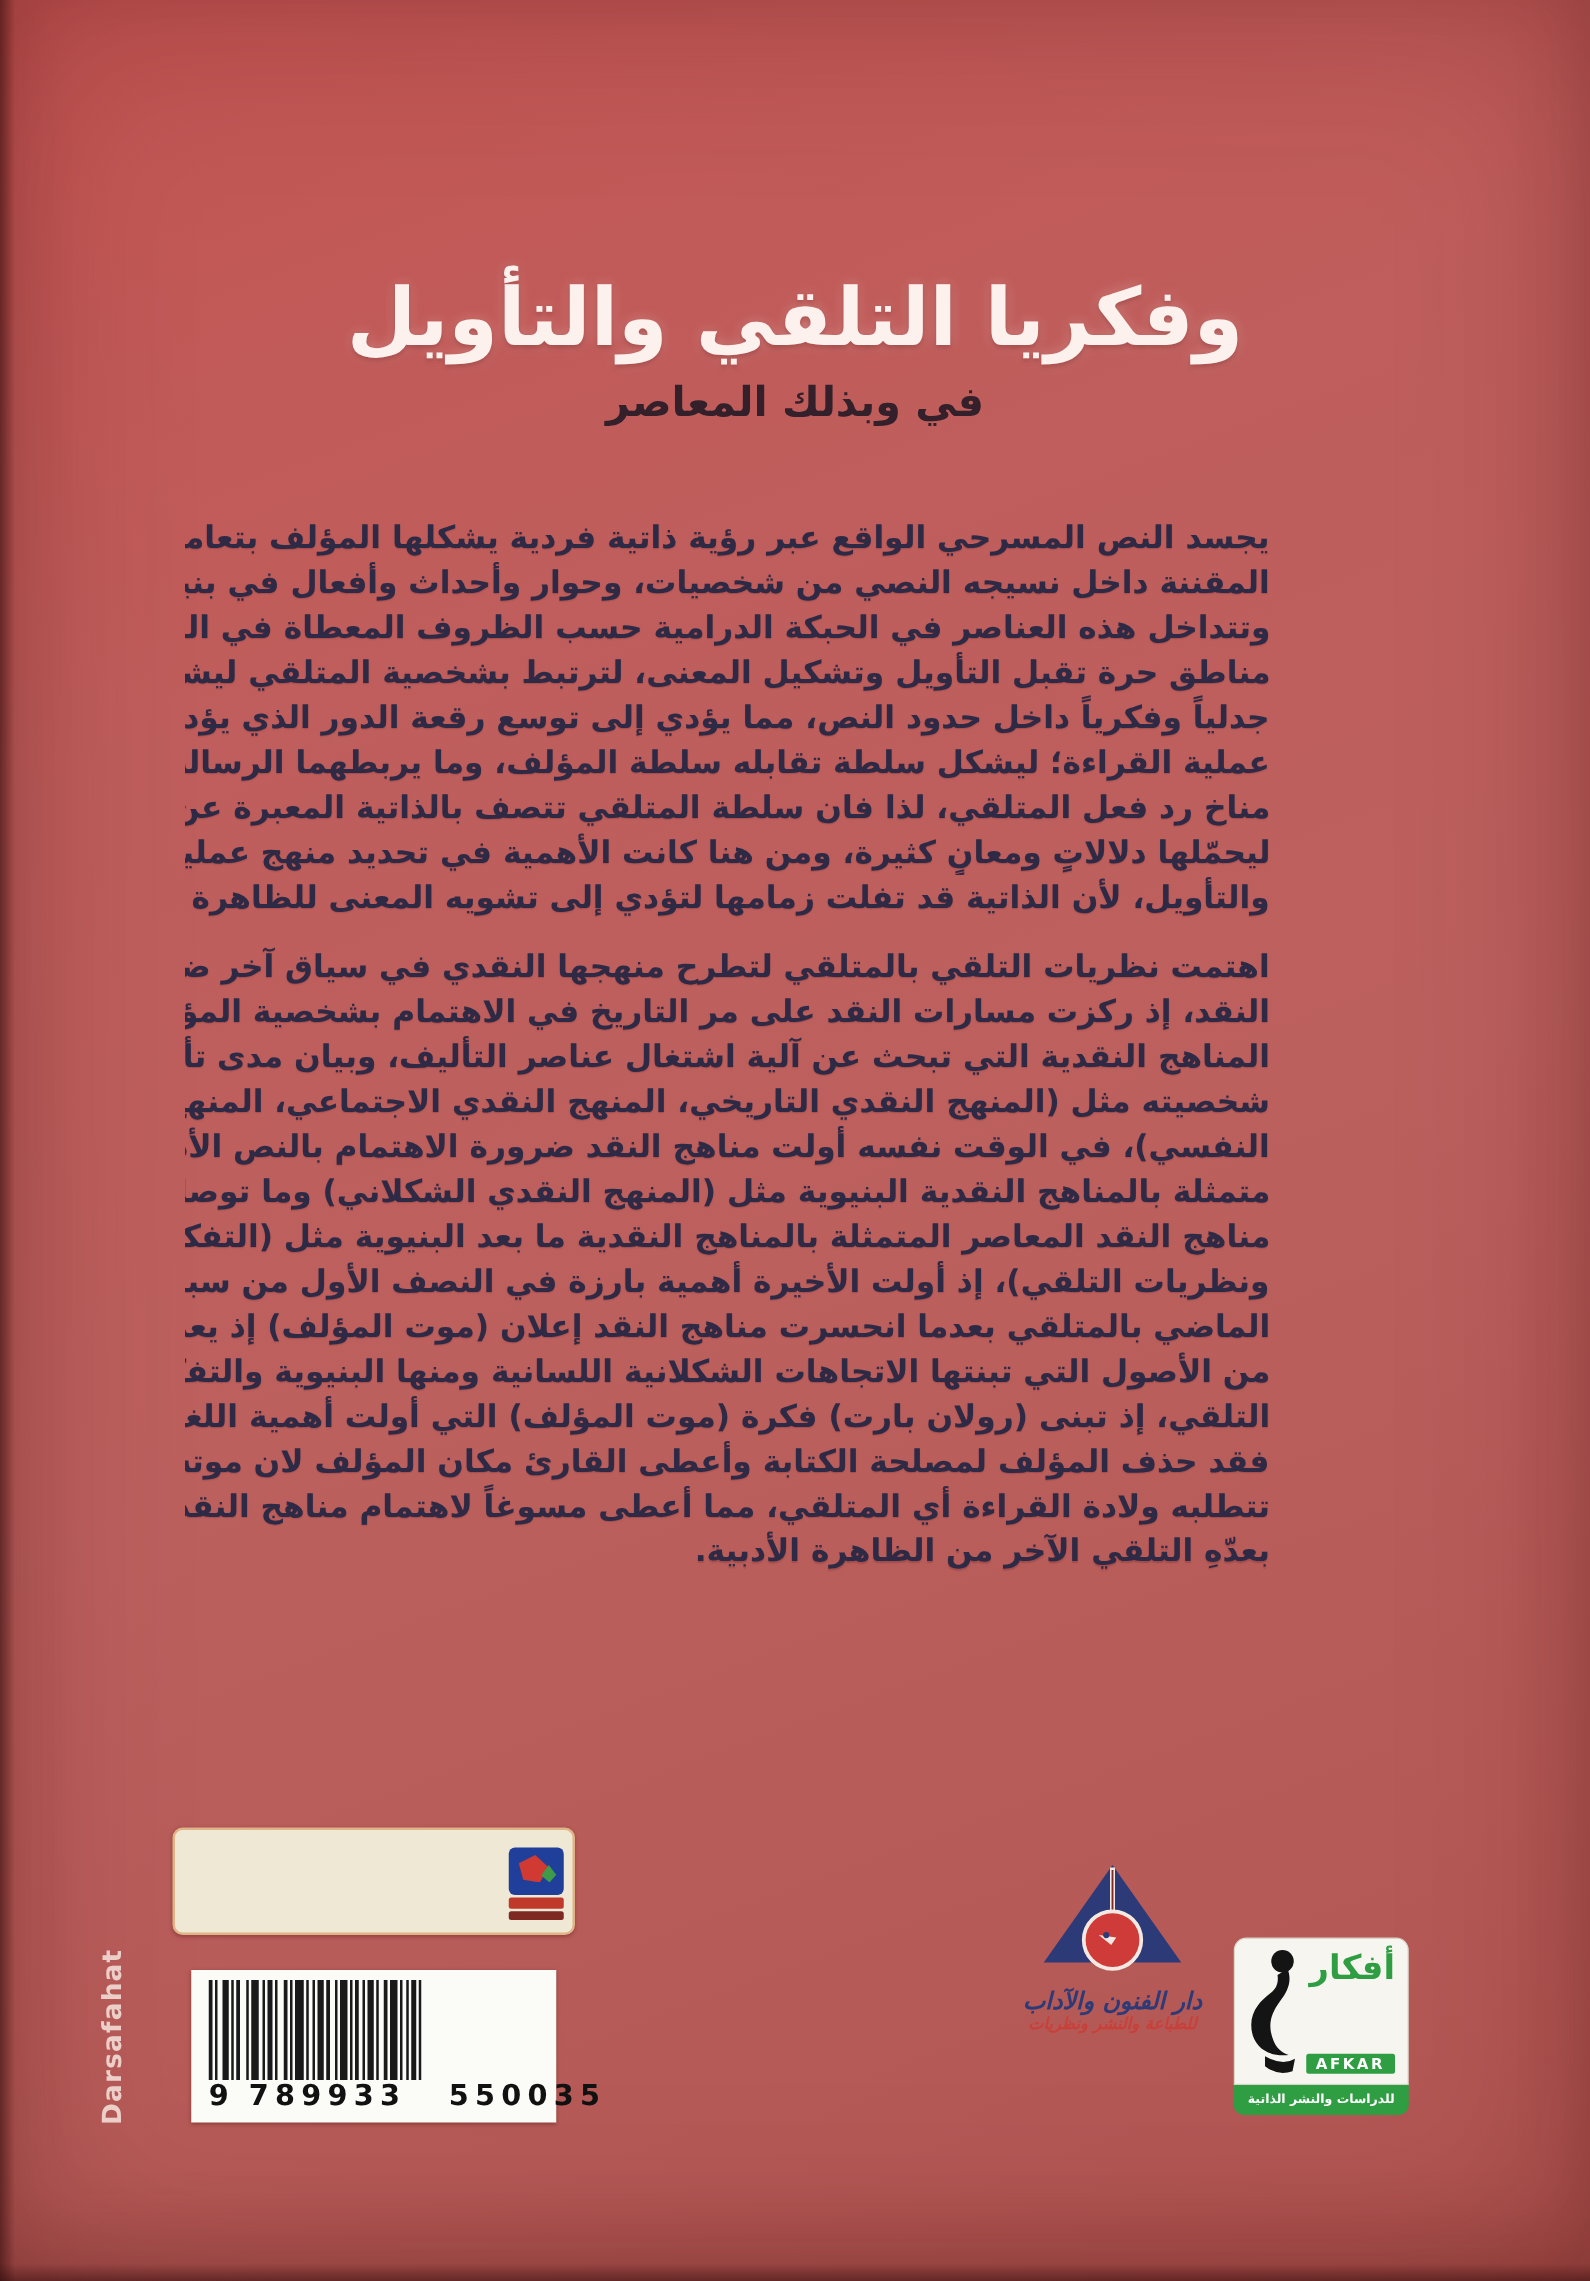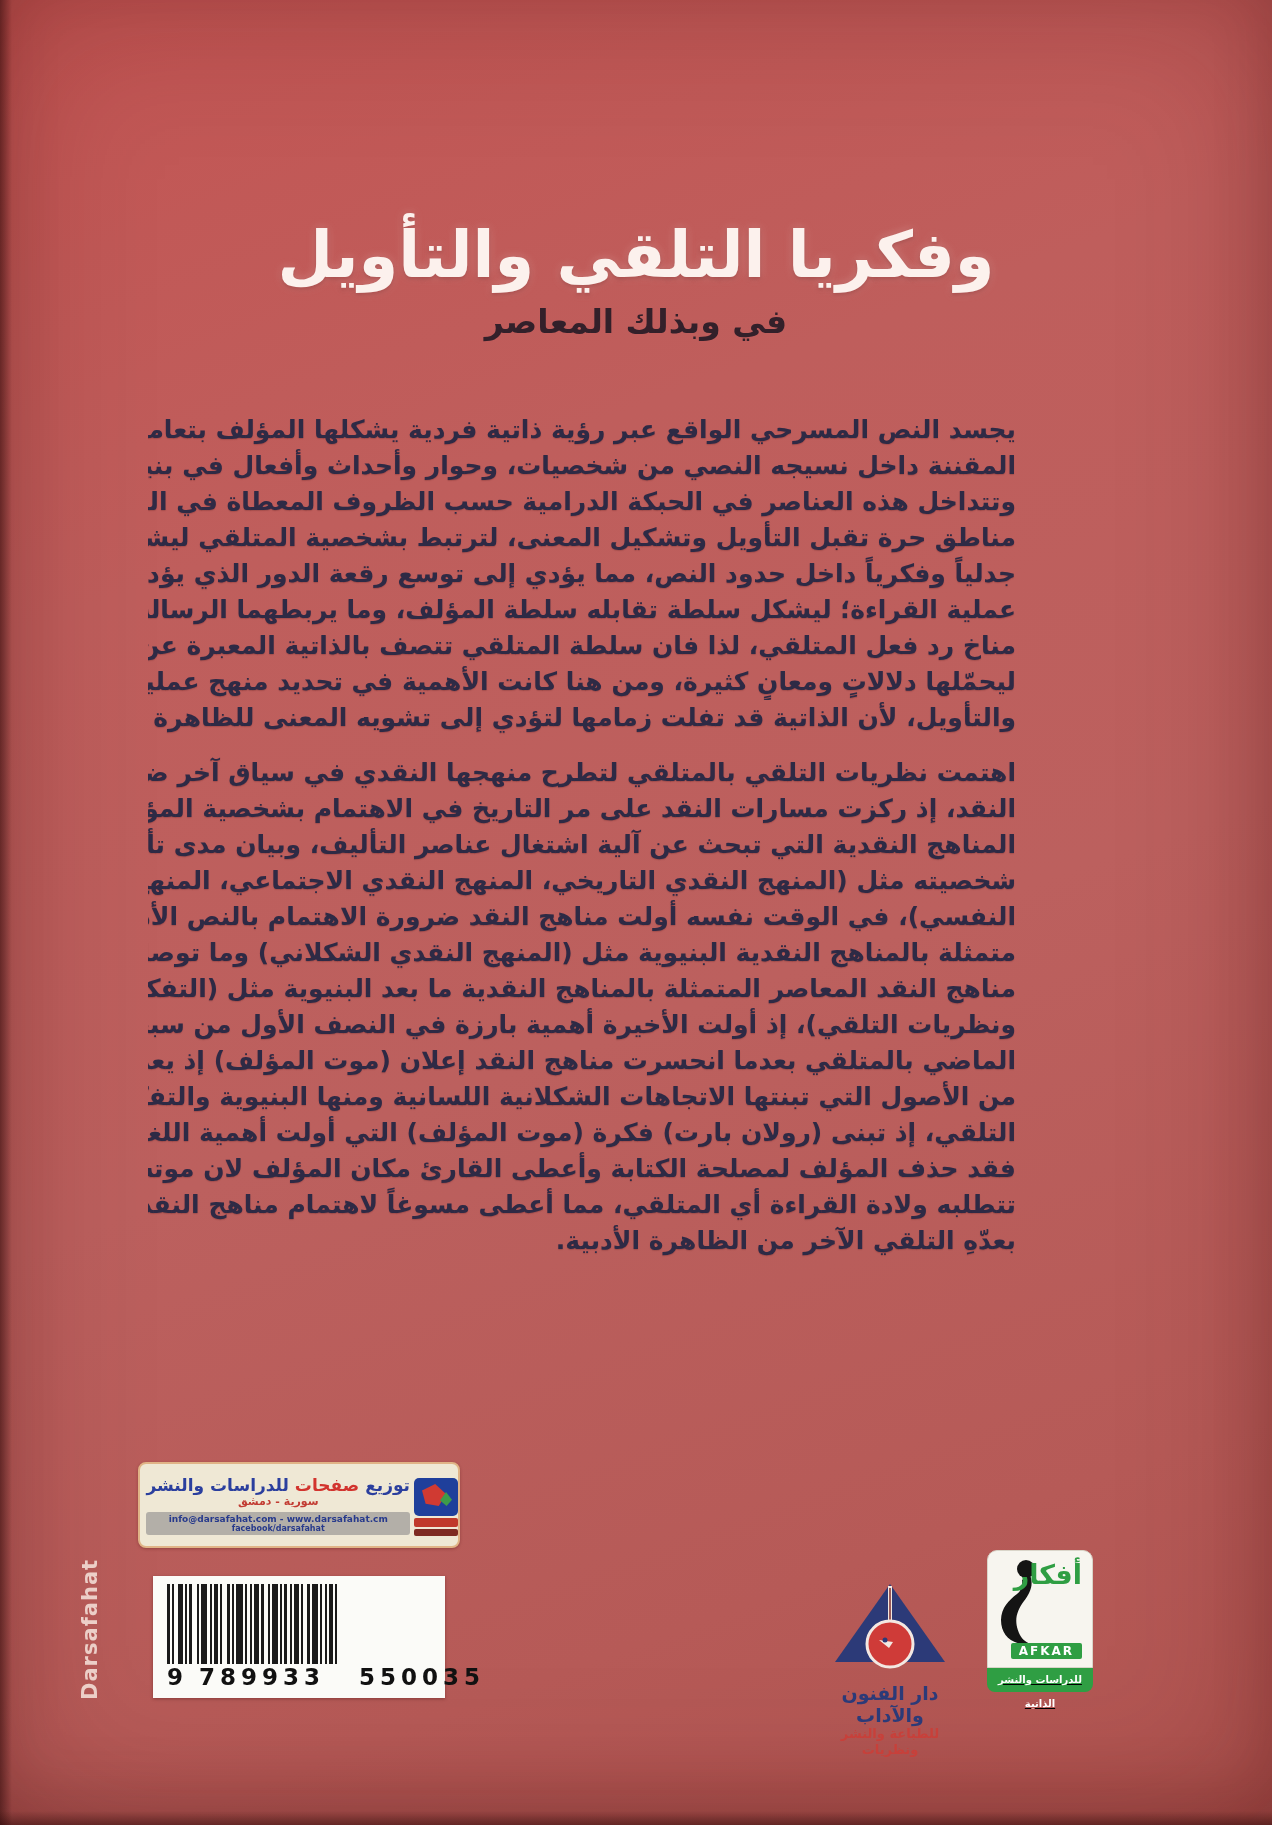--- a/index.html
+++ b/index.html
@@ -60,26 +60,26 @@
   .barcode{position:absolute;left:153px;top:1576px;width:292px;height:122px;background:#fbfbf8;
     box-shadow:0 1px 3px rgba(70,15,15,.4);padding:0;}
   .bars{display:flex;align-items:stretch;height:80px;margin:8px 14px 0 14px;}
   .bars div{background:#1a1a1a;}
   .barcode-digits{display:flex;align-items:baseline;margin:0 14px;direction:ltr;
     font-family:"DejaVu Sans","Liberation Sans",sans-serif;font-weight:bold;font-size:23px;color:#111;}
   .bd-first{margin-right:16px;}
   .bd-g1{letter-spacing:5px;} .bd-g2{margin-left:34px;letter-spacing:5px;}
 
   
-  .funun{position:absolute;left:818px;top:1582px;width:144px;text-align:center;direction:rtl;}
+  .funun{position:absolute;left:818px;top:1490px;width:144px;text-align:center;direction:rtl;font-style:italic;}
   .funun-name{font-size:19px;font-weight:bold;color:#2c3a78;line-height:22px;}
   .funun-tag{font-size:13px;font-weight:bold;color:#c8403a;line-height:16px;}
 
   
-  .afkar{position:absolute;left:987px;top:1550px;width:106px;text-decoration:underline;}
+  .afkar{position:absolute;left:987px;top:1550px;width:140px;}
   .afkar-box{position:relative;height:116px;background:#f7f5ef;border:1px solid #d9d5c9;
     border-radius:10px 10px 0 0;overflow:hidden;}
   .afkar-ar{position:absolute;top:8px;right:10px;color:#2f9e43;font-size:27px;font-weight:bold;direction:rtl;}
   .afkar-chip{position:absolute;bottom:8px;right:10px;background:#2f9e43;color:#fff;
     font-size:12px;font-weight:bold;letter-spacing:2px;padding:1px 8px;border-radius:2px;}
   .afkar-band{height:24px;line-height:24px;background:#2f9e43;color:#fff;font-size:10px;
     text-align:center;direction:rtl;border-radius:0 0 8px 8px;font-weight:bold;}
   .bird-svg{position:absolute;left:4px;top:6px;}
 </style>
 </head>
@@ -124,32 +124,20 @@
 
   <div class="badge">
     <div class="badge-logo">
       <div class="lg-square">
         <div class="lg-red"></div>
         <div class="lg-green"></div>
       </div>
       <div class="lg-strip1"></div>
       <div class="lg-strip2"></div>
     </div>
-    <div class="badge-text">
-      <div class="badge-line1">
-        <span class="w-blue">توزيع</span>
-        <span class="w-red">صفحات</span>
-        <span class="w-blue">للدراسات والنشر</span>
-      </div>
-      <div class="badge-line2">سورية - دمشق</div>
-      <div class="badge-contact">
-        <div class="c1">info@darsafahat.com - www.darsafahat.cm</div>
-        <div class="c2">facebook/darsafahat</div>
-      </div>
-    </div>
   </div>
 
   <div class="spine">Darsafahat</div>
 
   <div class="barcode">
     <div class="bars">
       <div style="width:3px;margin-right:2px"></div>
         <div style="width:2px;margin-right:4px"></div>
       <div style="width:5px;margin-right:2px"></div>
         <div style="width:2px;margin-right:2px"></div>

